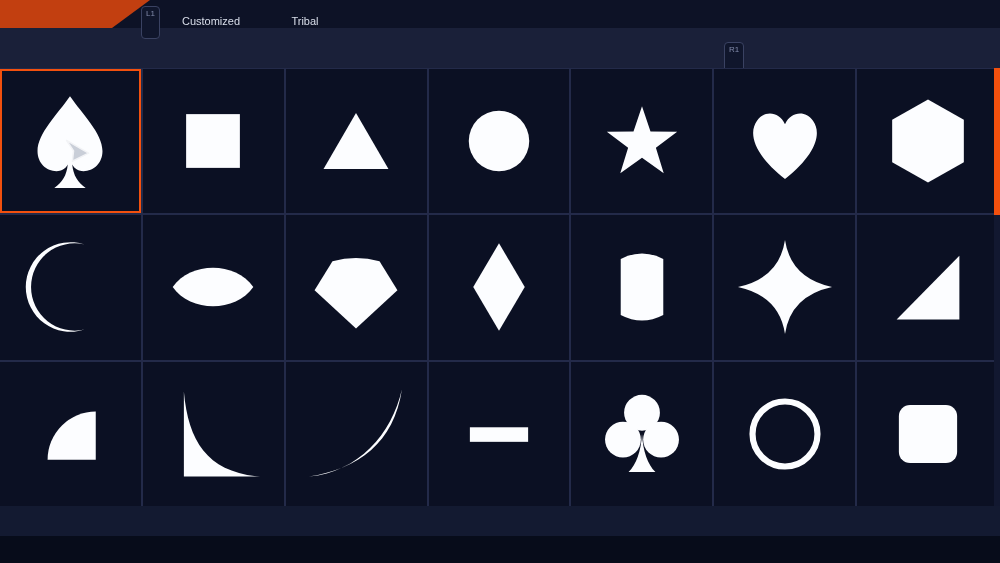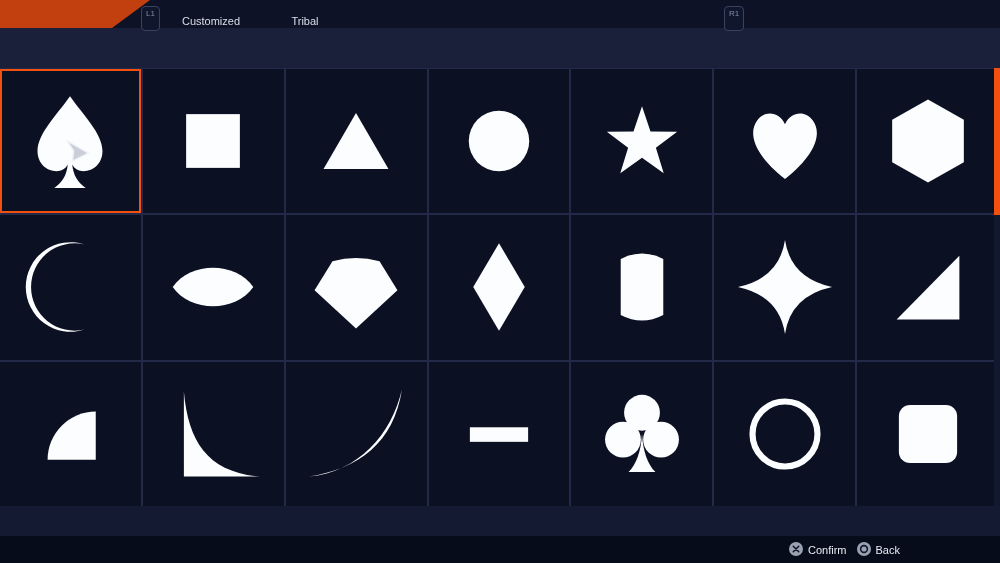--- a/index.html
+++ b/index.html
@@ -12,22 +12,22 @@
 
   
   .header{position:relative;height:28px;background:var(--header-bg);}
   .title-plate-back{position:absolute;left:0;top:0;height:28px;width:150px;background:#c23f10;
     clip-path:polygon(0 0,100% 0,calc(100% - 38px) 100%,0 100%);}
   .title-plate{position:absolute;left:0;top:0;height:28px;width:136px;background:var(--accent);
     clip-path:polygon(0 0,100% 0,calc(100% - 24px) 100%,0 100%);
     display:flex;align-items:center;padding-left:11px;}
   .title-plate span{color:#fff;font-weight:bold;font-size:13px;letter-spacing:.2px;white-space:nowrap;}
   .badge{position:absolute;top:6px;display:inline-block;font-size:8px;line-height:1;
-    color:#828bab;border:1px solid #3a4262;border-radius:4px;padding:3px 4px 12px;background:#10162c;}
-  .badge-l1{left:141px;} .badge-r1{left:724px;}
+    color:#828bab;border:1px solid #3a4262;border-radius:4px;padding:3px 4px 20px;background:#10162c;}
+  .badge-l1{left:141px;} .badge-r1{left:724px;margin-top:36px;}
   .tabs{position:absolute;left:164px;top:9px;height:40px;display:flex;}
   .tab{width:94px;height:28px;display:flex;align-items:center;justify-content:center;cursor:default;}
   .tab-label{font-size:11px;color:#d9deea;padding-bottom:2px;border-bottom:2px solid transparent;}
   .tab.active .tab-label{color:#fff;font-weight:bold;border-bottom-color:var(--accent);}
 
   
   .band-top{height:40px;background:var(--band-bg);}
   .band-bottom{height:30px;background:#131a31;}
 
   
@@ -226,34 +226,14 @@
           </span>
         </div>
       </div>
     <div class="scroll-track">
       <div class="scroll-thumb" id="scroll-thumb" style="top: 0%; height: 33.5%;"></div>
     </div>
   </div>
 
   <div class="band-bottom"></div>
 
-  <div class="footer">
-    <div class="hint">
-      <span>
-        <svg width="14" height="14" viewBox="0 0 14 14">
-          <circle cx="7" cy="7" r="7" fill="#9aa2b1"></circle>
-          <path d="M4.3 4.3 L9.7 9.7 M9.7 4.3 L4.3 9.7" stroke="#10162a" stroke-width="1.6" stroke-linecap="round"></path>
-        </svg>
-      </span>
-      <span>Confirm</span>
-    </div>
-    <div class="hint">
-      <span>
-        <svg width="14" height="14" viewBox="0 0 14 14">
-          <circle cx="7" cy="7" r="7" fill="#9aa2b1"></circle>
-          <circle cx="7" cy="7" r="3.4" fill="none" stroke="#10162a" stroke-width="1.6"></circle>
-        </svg>
-      </span>
-      <span>Back</span>
-    </div>
-  </div>
 
 </div>
 
 </body></html>

